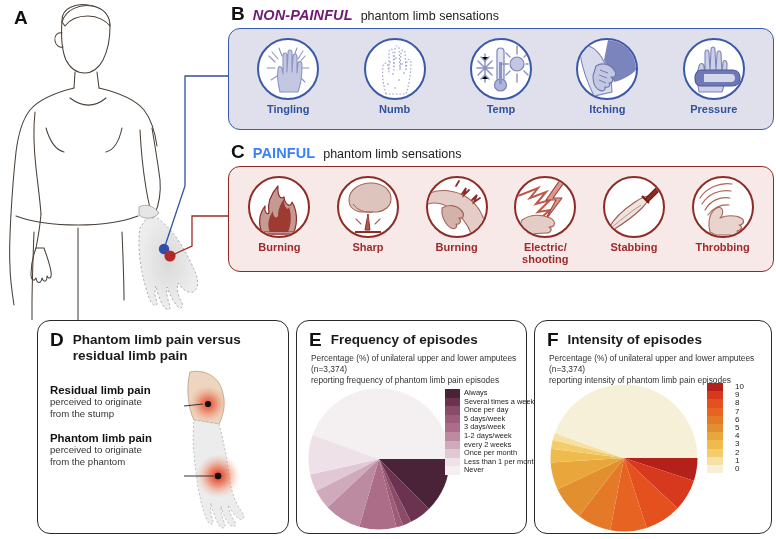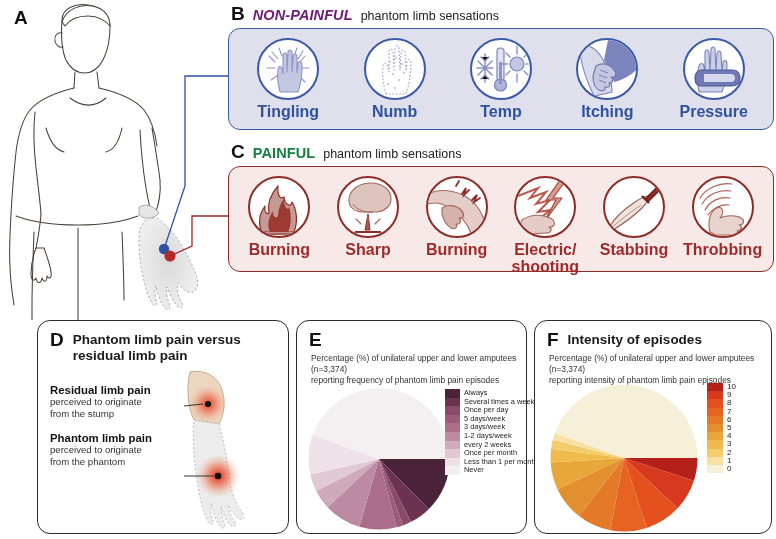--- a/index.html
+++ b/index.html
@@ -24,21 +24,21 @@
   #panel-a .panel-letter { position:absolute; left:14px; top:8px; }
   #body-figure { position:absolute; left:0; top:0; }
 
   
   #panel-b { position:absolute; left:228px; top:4px; width:546px; height:130px; }
   #panel-c { position:absolute; left:228px; top:142px; width:546px; height:132px; }
   .sens-head { display:flex; align-items:baseline; gap:8px; height:20px; padding-left:3px; }
   .sens-head .kind { font-weight:bold; font-size:14.5px; letter-spacing:.1px; }
   .sens-head .rest { font-size:12.5px; color:#222; }
   #panel-b .kind { color:#701a75;font-style:italic; }
-  #panel-c .kind { color:#15803d; }
+  #panel-c .kind { color:#3b82f6; }
 
   .sens-box {
     margin-top:4px;
     border-radius:12px;
     display:flex;
     align-items:flex-start;
     justify-content:space-around;
     padding:9px 6px 6px 6px;
   }
   #panel-b .sens-box { background:#dfe0ec; border:1.6px solid #3a5aa8; height:102px; }
@@ -50,21 +50,21 @@
     margin:0 auto;
     background:#ffffff;
     display:flex; align-items:center; justify-content:center;
     overflow:hidden;
     position:relative;
   }
   #panel-b .sens-circle { border:2.4px solid #3a5aa8; }
   #panel-c .sens-circle { border:2.4px solid #8e2b26; }
   .sens-label {
     margin-top:4px;
-    font-size:16px;
+    font-size:11px;
     font-weight:bold;
     line-height:1.05;
   }
   #panel-b .sens-label { color:#2e52a0; }
   #panel-c .sens-label { color:#9e2a2a; }
 
   
   #connectors { position:absolute; left:0; top:0; width:776px; height:539px; pointer-events:none; }
 
   
@@ -94,21 +94,21 @@
   .pie-wrap { position:relative; }
 
   
   .legend-e { position:absolute; display:flex; gap:4px; }
   .legend-swatches { display:flex; flex-direction:column; width:15px; }
   .legend-swatches div { height:8.6px; }
   .legend-labels { display:flex; flex-direction:column; }
   .legend-labels span { font-size:7.4px; line-height:8.6px; color:#222; white-space:nowrap; }
 
   
-  .cbar-wrap { position:absolute; display:flex; gap:4px; }
+  .cbar-wrap { position:absolute; display:flex; gap:12px; }
   .cbar { width:16px; display:flex; flex-direction:column; }
   .cbar div { height:8.2px; }
   .cbar-ticks { display:flex; flex-direction:column; }
   .cbar-ticks span { font-size:8px; line-height:8.2px; color:#222; }
 </style>
 </head>
 <body>
 
 <div id="panel-a">
   <div class="panel-letter">A</div>
@@ -451,20 +451,21 @@
       <div class="d-strong">Phantom limb pain</div>
       <div class="d-sub" style="white-space:pre-line">perceived to originate
 from the phantom</div>
     </div>
   </div>
 </div>
 
 <div class="card" id="panel-e">
   <div class="card-head">
     <span class="panel-letter">E</span>
+    <span class="card-title">Frequency of episodes</span>
   </div>
   <div class="card-sub" style="white-space:pre-line">Percentage (%) of unilateral upper and lower amputees (n=3,374)
 reporting frequency of phantom limb pain episodes</div>
 
   <div class="pie-wrap" style="position:absolute;left:10px;top:66px;">
     <svg id="pie-e" width="144" height="144" viewBox="0 0 100 100">
         <path d="M50 50 L99 50 A49 49 0 0 1 84.64823227814082 84.64823227814082 Z" fill="#4a2338"></path>
         <path d="M50 50 L84.64823227814082 84.64823227814082 A49 49 0 0 1 72.24553448723779 93.65931968523003 Z" fill="#6b3350"></path>
         <path d="M50 50 L72.24553448723779 93.65931968523003 A49 49 0 0 1 66.59815809201928 96.10315767875704 Z" fill="#8a4a68"></path>
         <path d="M50 50 L66.59815809201928 96.10315767875704 A49 49 0 0 1 62.18580447107788 97.46057489530293 Z" fill="#9d5c79"></path>

